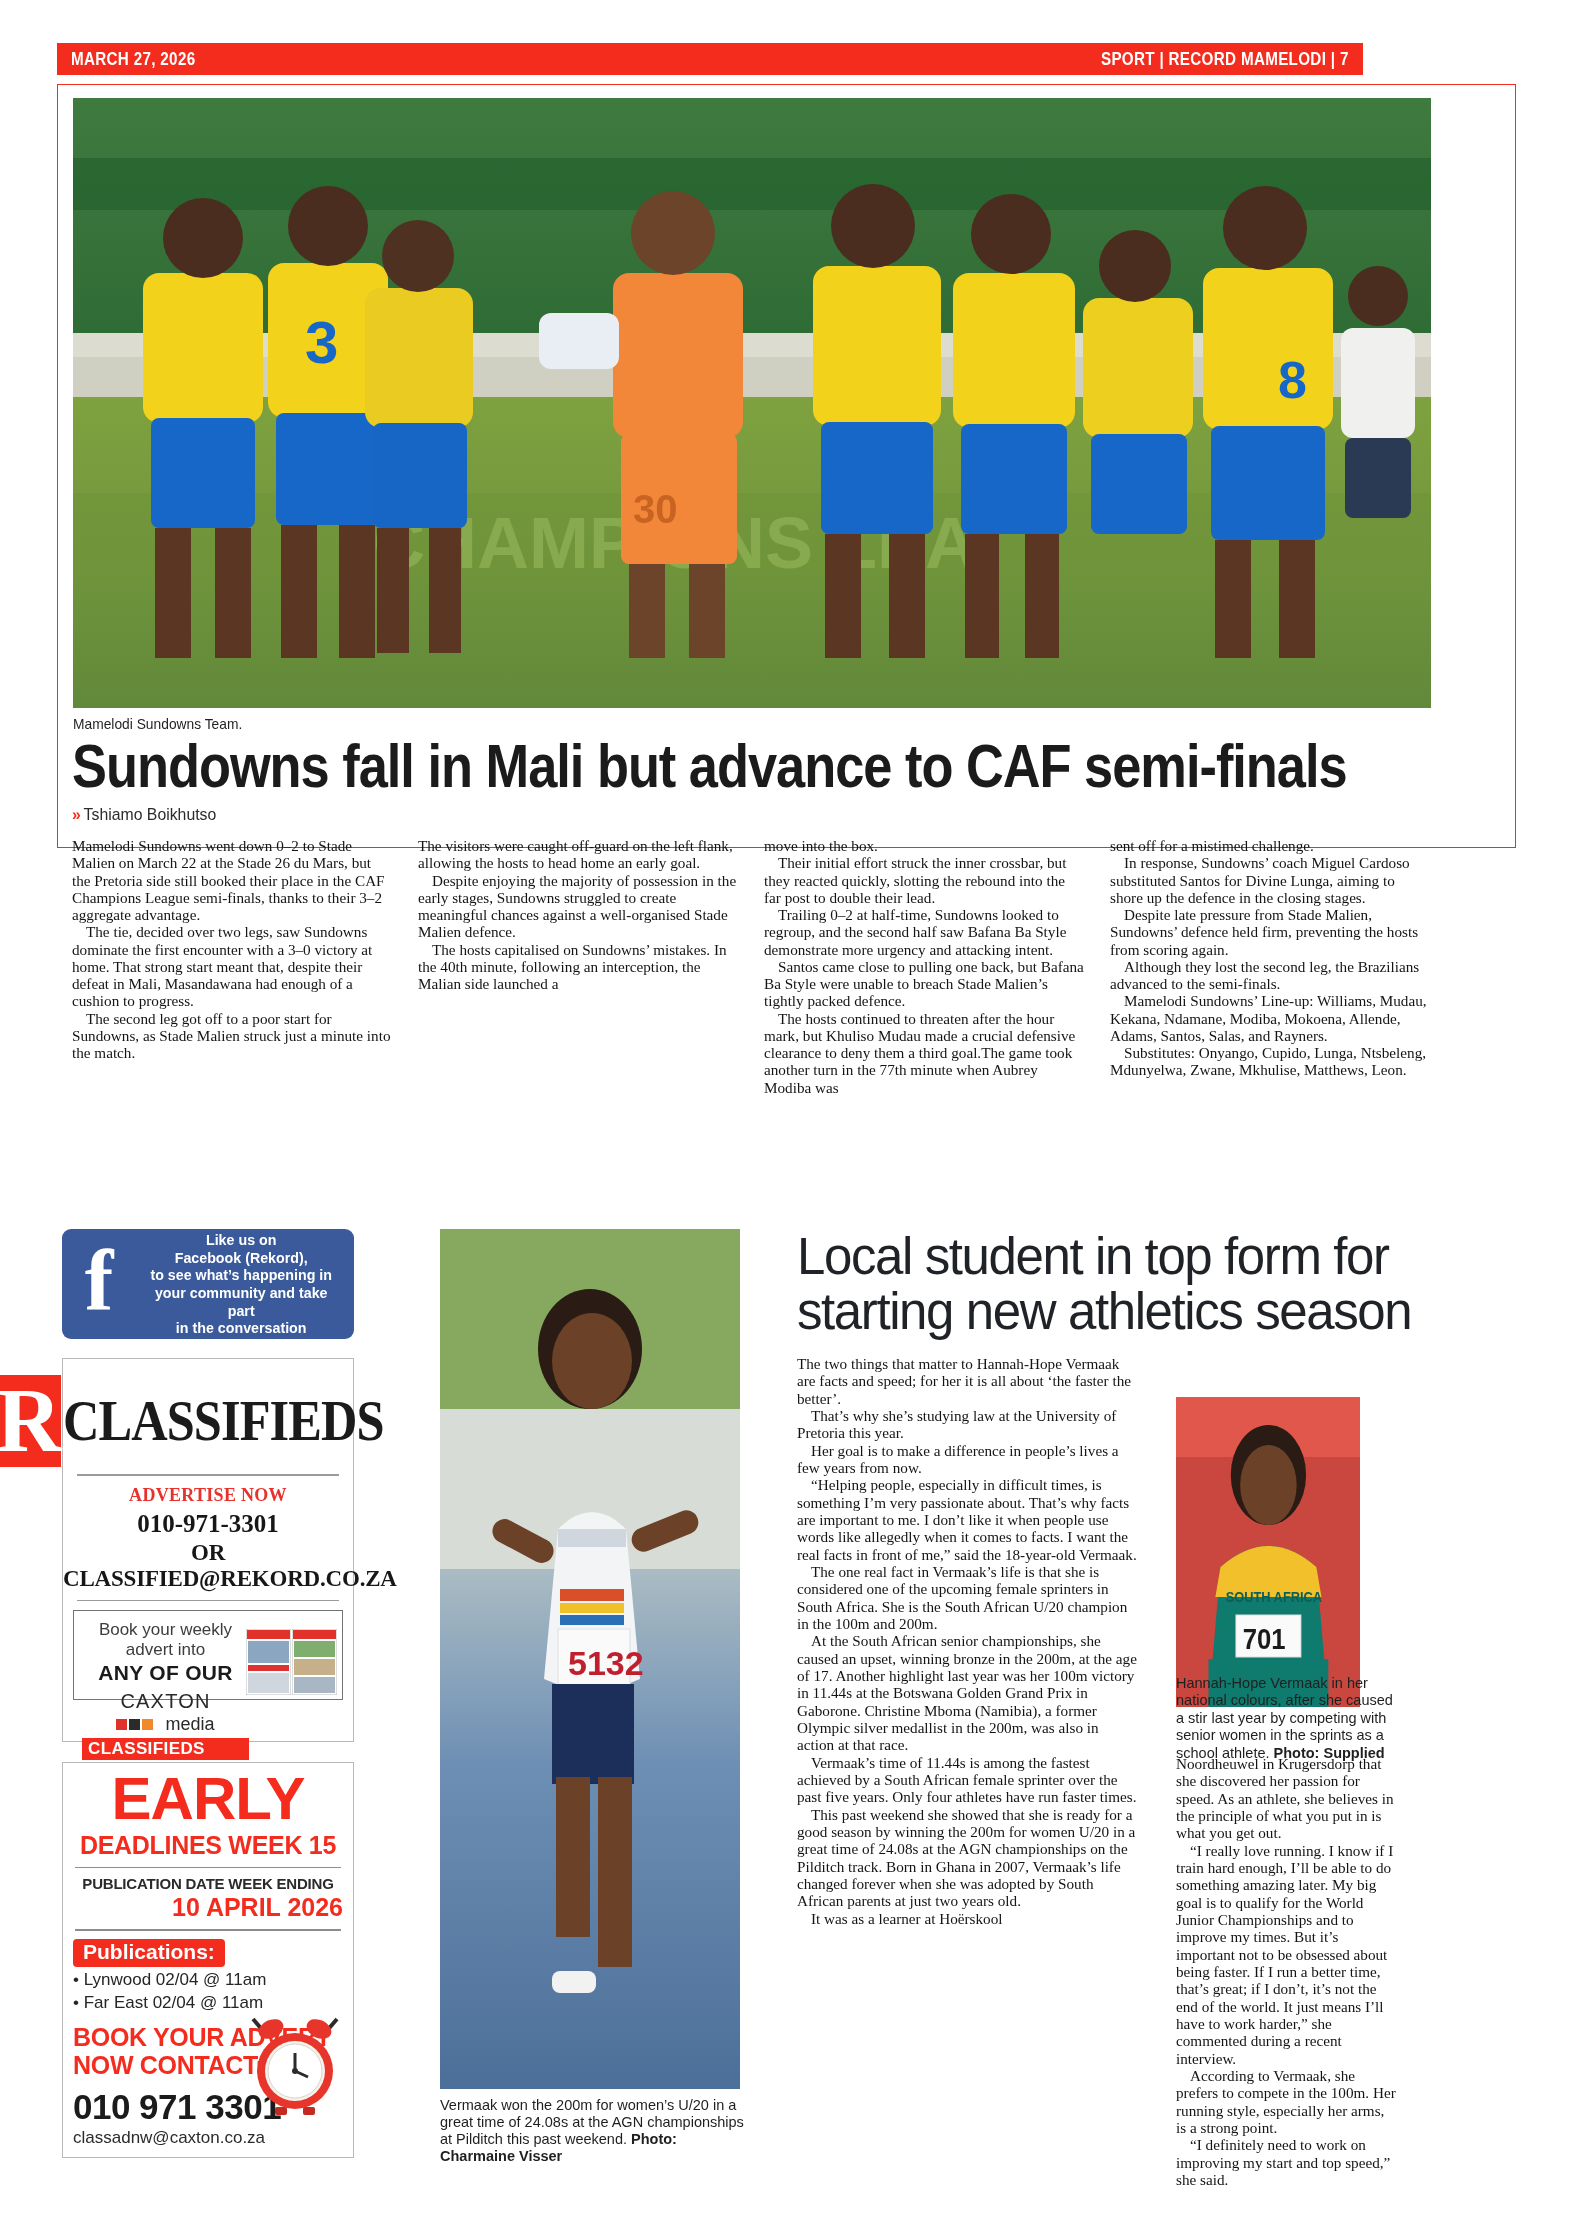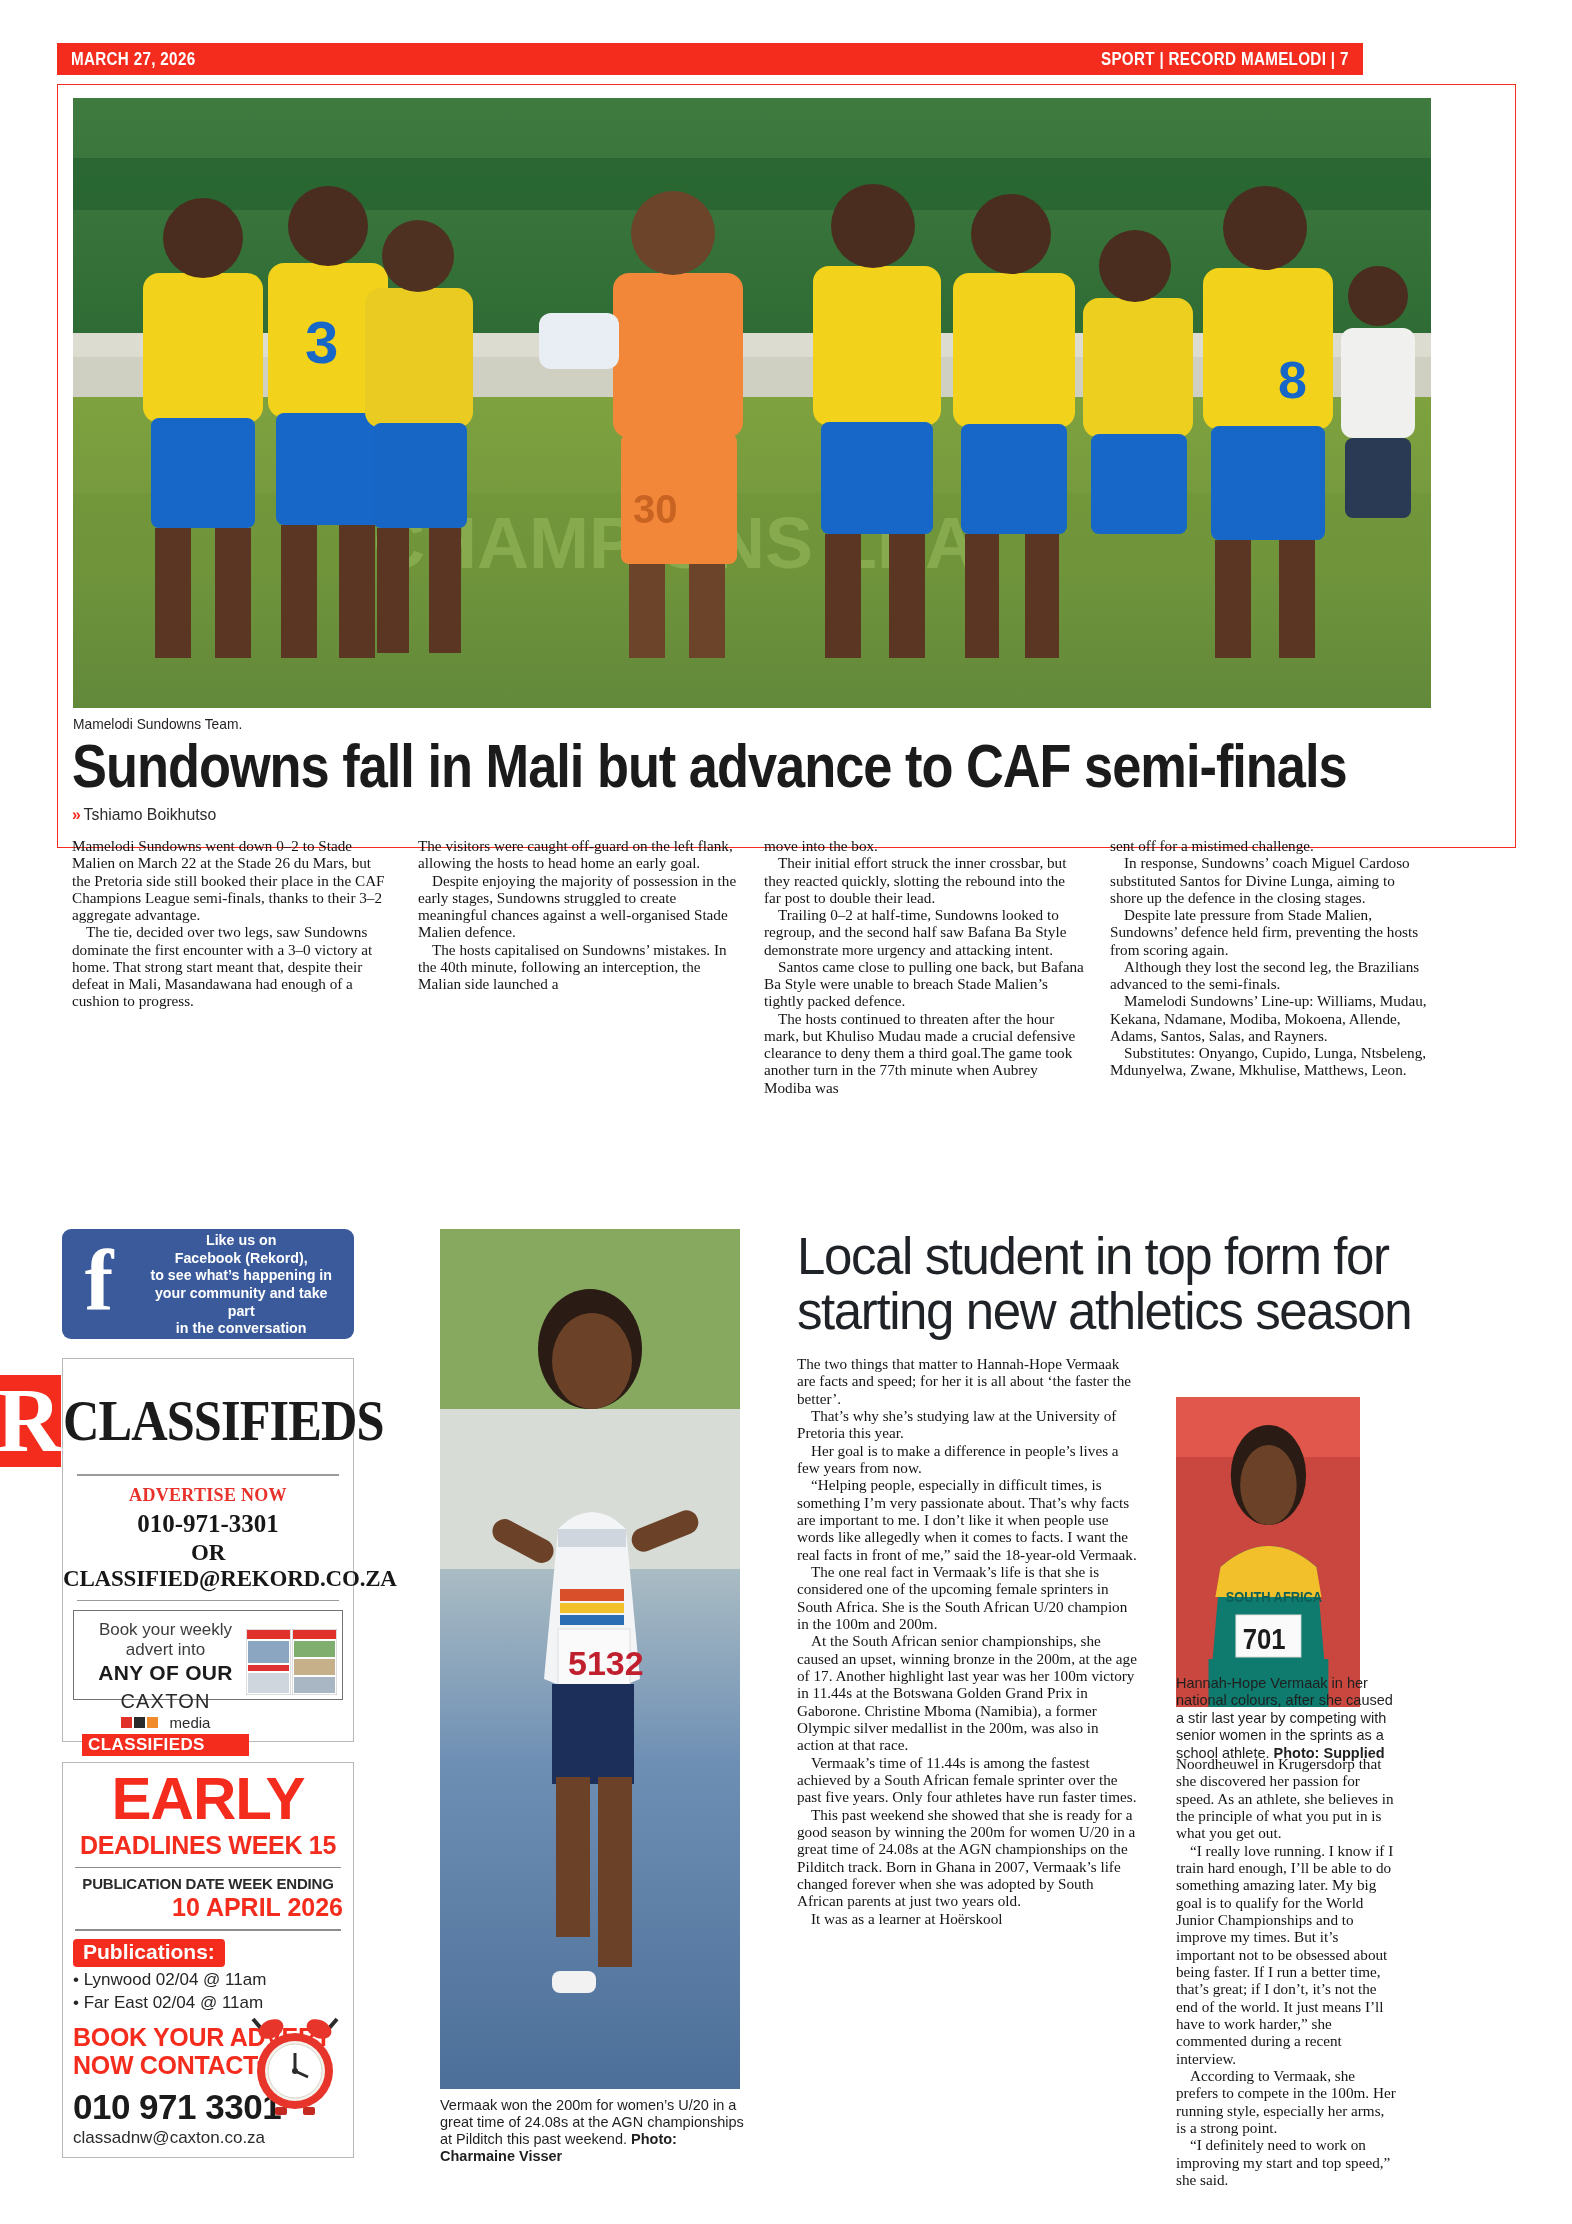--- a/index.html
+++ b/index.html
@@ -132,21 +132,21 @@
     font-family:"Liberation Sans", sans-serif; font-weight:bold; font-size: 21px;
     color:#1b1b1b; text-align:center; margin-top: 1px; letter-spacing:.3px;
   }
   .caxton { margin-top: 5px; text-align:center; }
   .caxton-name {
     font-family:"Liberation Sans", sans-serif; font-size: 20px; color:#2a2a2a;
     letter-spacing: 1.2px;
   }
   .caxton-row { display:flex; align-items:center; justify-content:center; gap:2px; margin-top:1px; }
   .sq { width: 11px; height: 11px; }
-  .caxton-media { font-family:"Liberation Sans", sans-serif; font-size: 15px; color:#2a2a2a; margin-left:10px; }
+  .caxton-media { font-family:"Liberation Sans", sans-serif; font-size: 18px; color:#2a2a2a; margin-left:10px; }
   .cls-bar {
     margin-top: 3px; background:#f42c1e; color:#fff;
     font-family:"Liberation Sans", sans-serif; font-weight:bold; font-size: 17px;
     padding: 1px 6px; letter-spacing: .4px; text-align:left;
   }
   .book-right { flex:1; padding: 6px 6px 0 0; text-align:right; }
   .br-t {
     font-family:"Liberation Sans", sans-serif; font-size: 10.5px; color:#3d3d3d;
     line-height: 1.28;
   }
@@ -337,20 +337,21 @@
     <div class="main-headline">Sundowns fall in Mali but advance to CAF semi-finals</div>
 
     <div class="byline">
       <span class="chev">»</span><span>Tshiamo Boikhutso</span>
     </div>
 
     <div class="cols-sport">
       <div class="col">
         <p>Mamelodi Sundowns went down 0–2 to Stade Malien on March 22 at the Stade 26 du Mars, but the Pretoria side still booked their place in the CAF Champions League semi-finals, thanks to their 3–2 aggregate advantage.</p>
         <p>The tie, decided over two legs, saw Sundowns dominate the first encounter with a 3–0 victory at home. That strong start meant that, despite their defeat in Mali, Masandawana had enough of a cushion to progress.</p>
+        <p>The second leg got off to a poor start for Sundowns, as Stade Malien struck just a minute into the match.</p>
       </div>
       <div class="col">
         <p>The visitors were caught off-guard on the left flank, allowing the hosts to head home an early goal.</p>
         <p>Despite enjoying the majority of possession in the early stages, Sundowns struggled to create meaningful chances against a well-organised Stade Malien defence.</p>
         <p>The hosts capitalised on Sundowns’ mistakes. In the 40th minute, following an interception, the Malian side launched a</p>
       </div>
       <div class="col">
         <p>move into the box.</p>
         <p>Their initial effort struck the inner crossbar, but they reacted quickly, slotting the rebound into the far post to double their lead.</p>
         <p>Trailing 0–2 at half-time, Sundowns looked to regroup, and the second half saw Bafana Ba Style demonstrate more urgency and attacking intent.</p>

